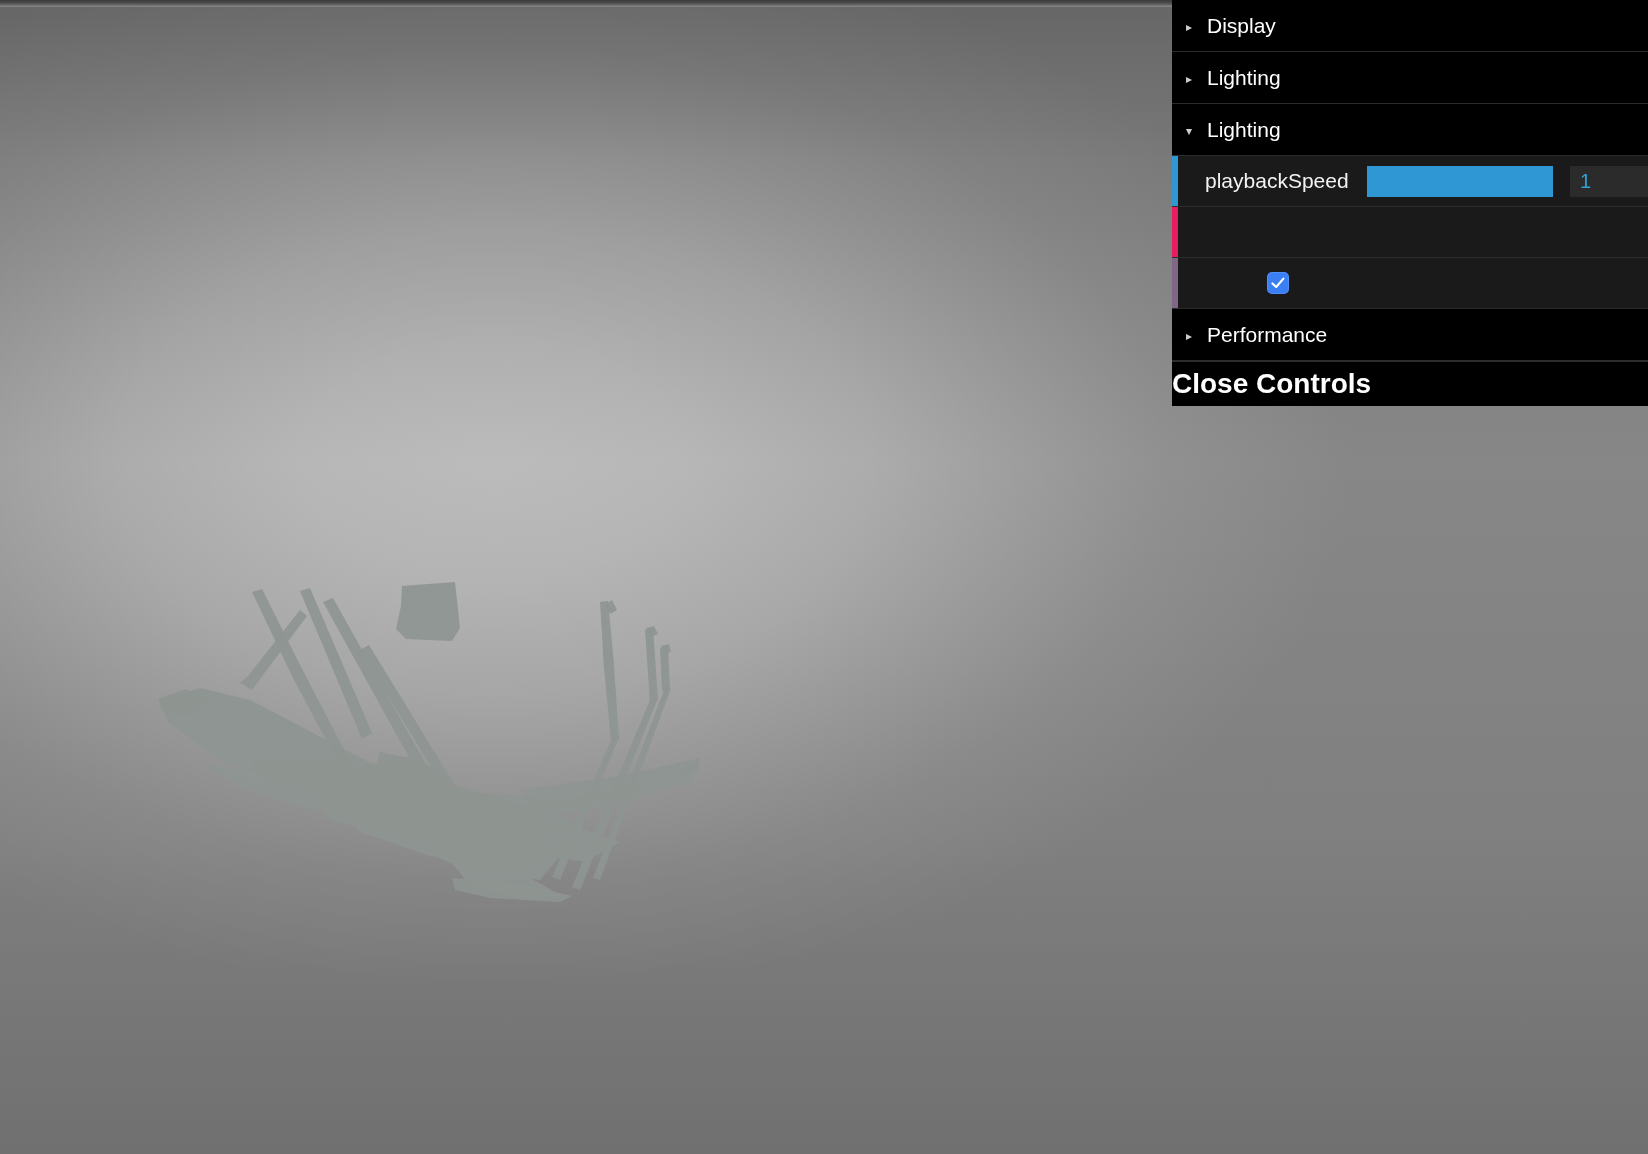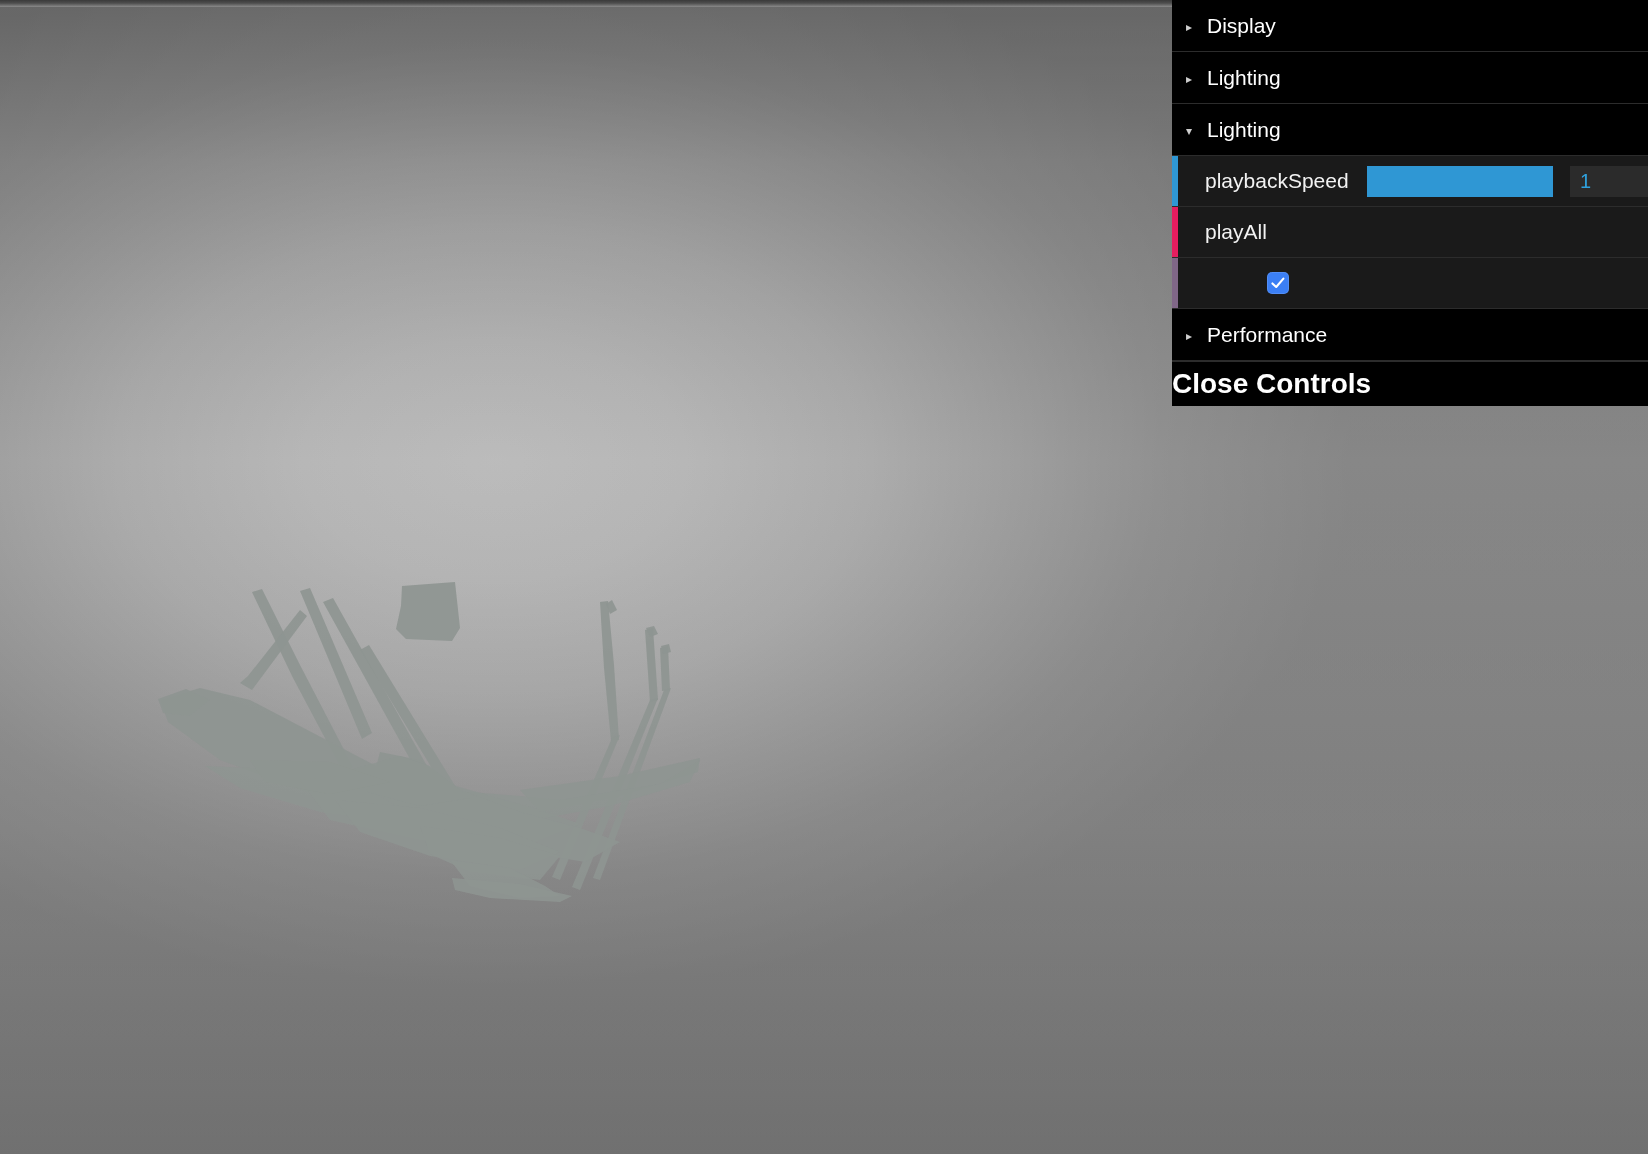--- a/index.html
+++ b/index.html
@@ -245,21 +245,20 @@
           <span class="slider-track">
             <span class="slider-fill" style="width:100%"></span>
           </span>
           <span class="slider-number">1</span>
         </span>
       </span>
     </div>
 
     <div class="controller">
       <span class="stripe" style="background:#e61d5f"></span>
-      <span class="c-name">playAll</span>
       <span class="c-widget"></span>
     </div>
 
     <div class="controller">
       <span class="stripe" style="background:#806787"></span>
       <span class="c-widget">
         <span class="checkbox-wrap">
           <span class="cbox">
             <svg width="16" height="16" viewBox="0 0 16 16">
               <path d="M2.4 8.4 L6.2 12 L13.4 3.6" fill="none" stroke="#ffffff" stroke-width="2.1" stroke-linecap="round" stroke-linejoin="round"></path>

